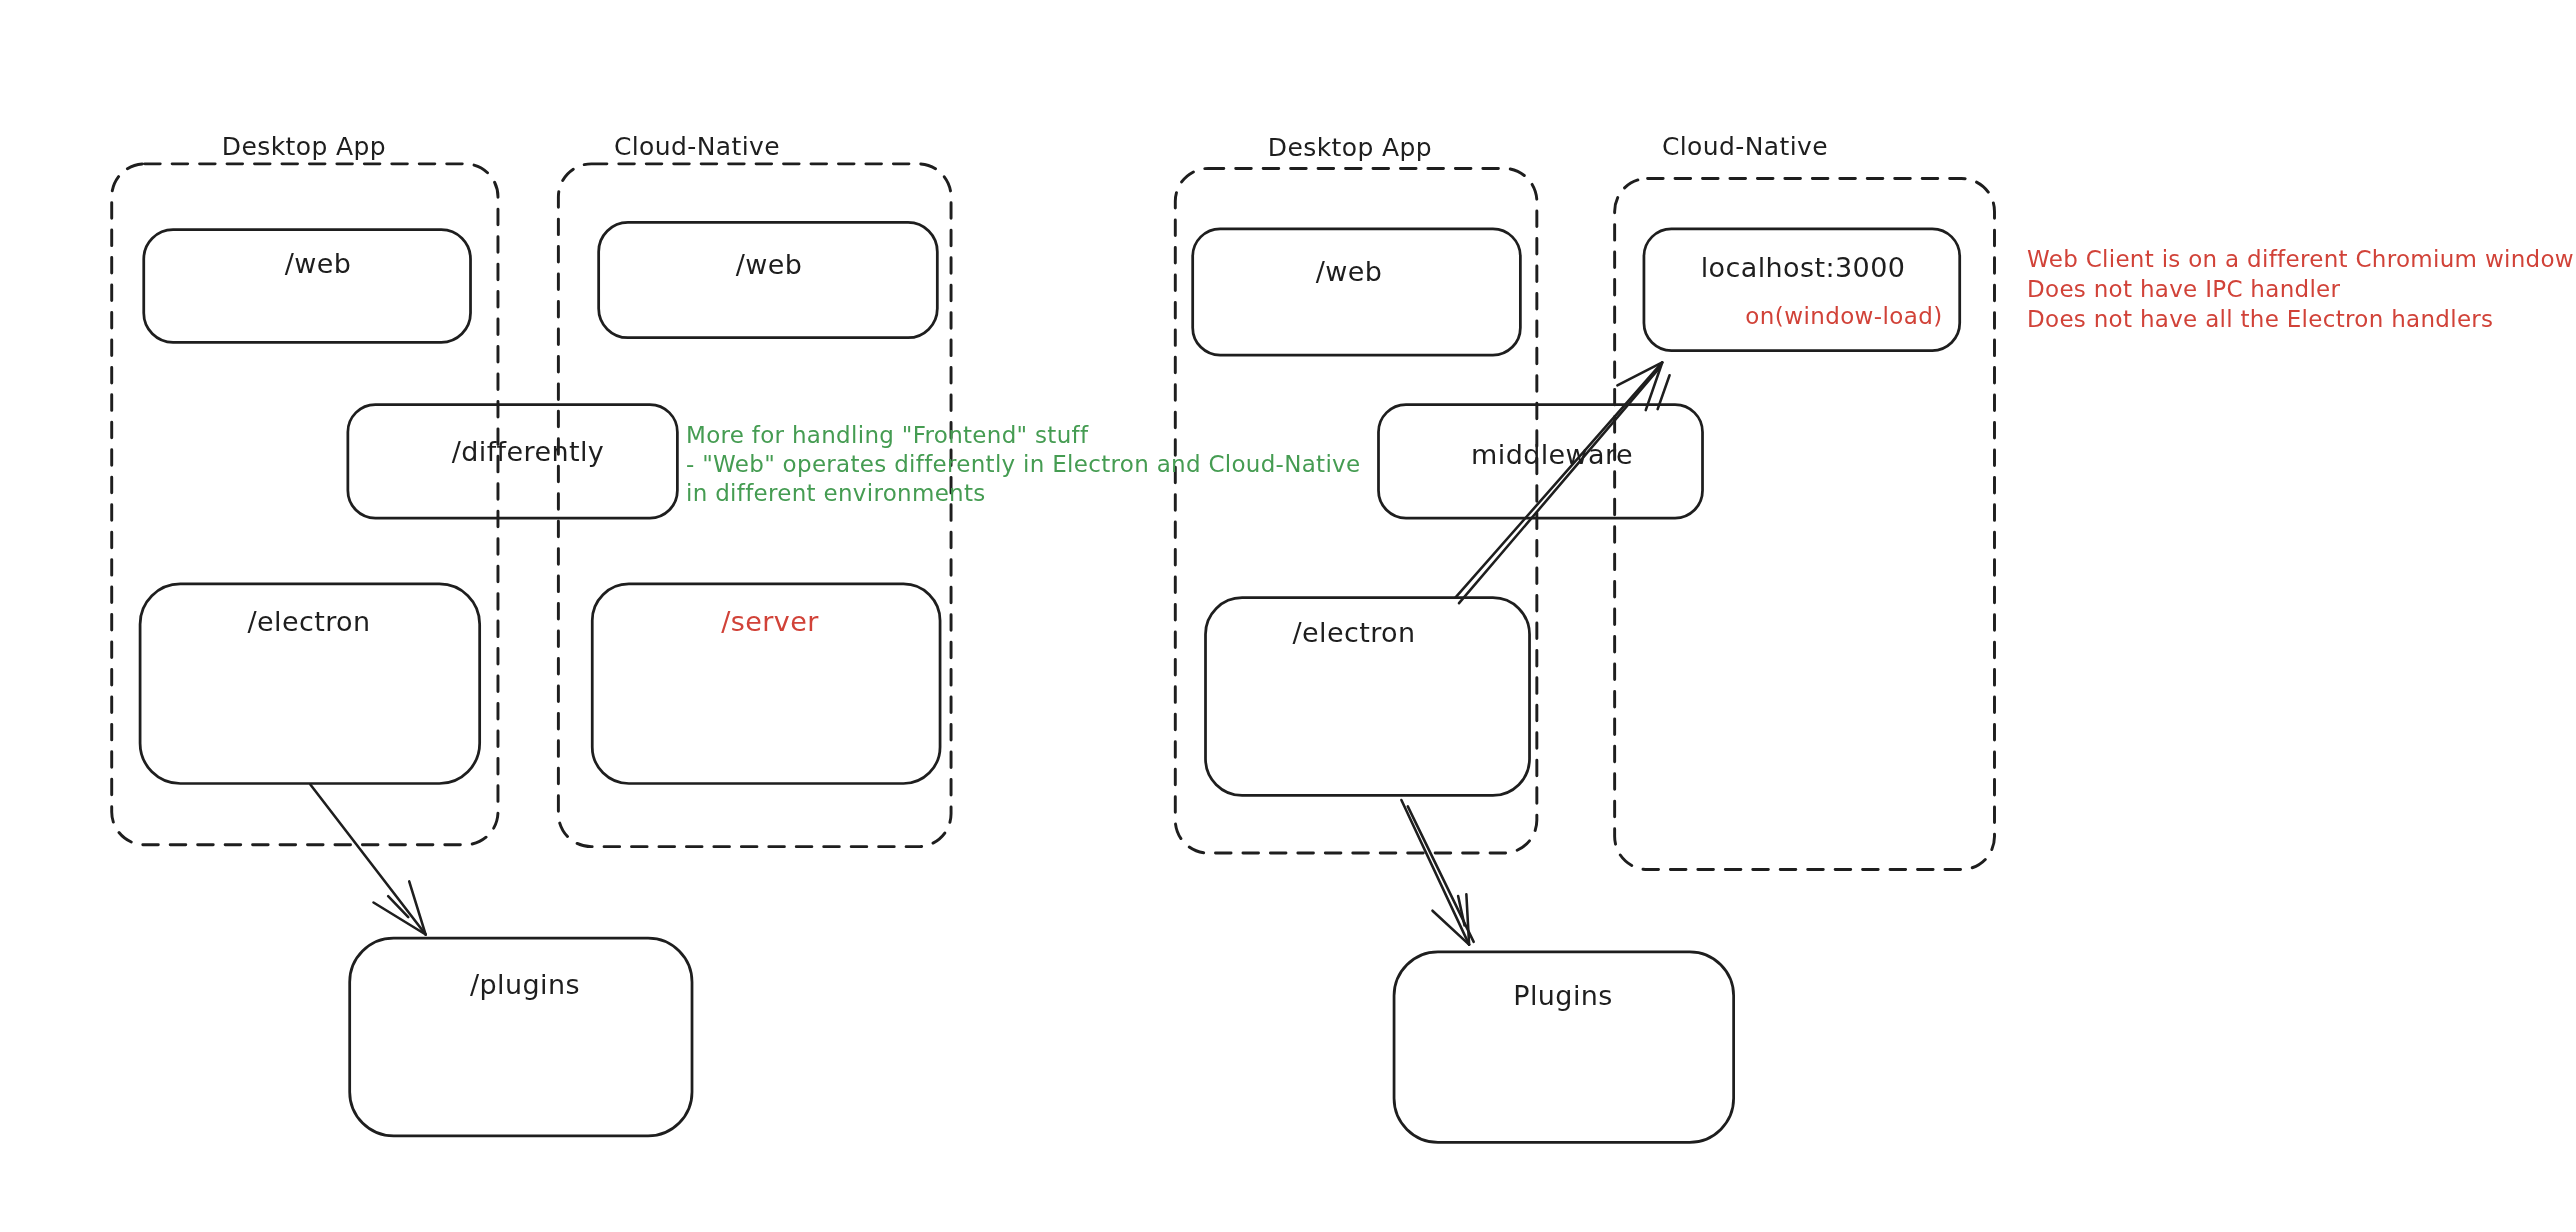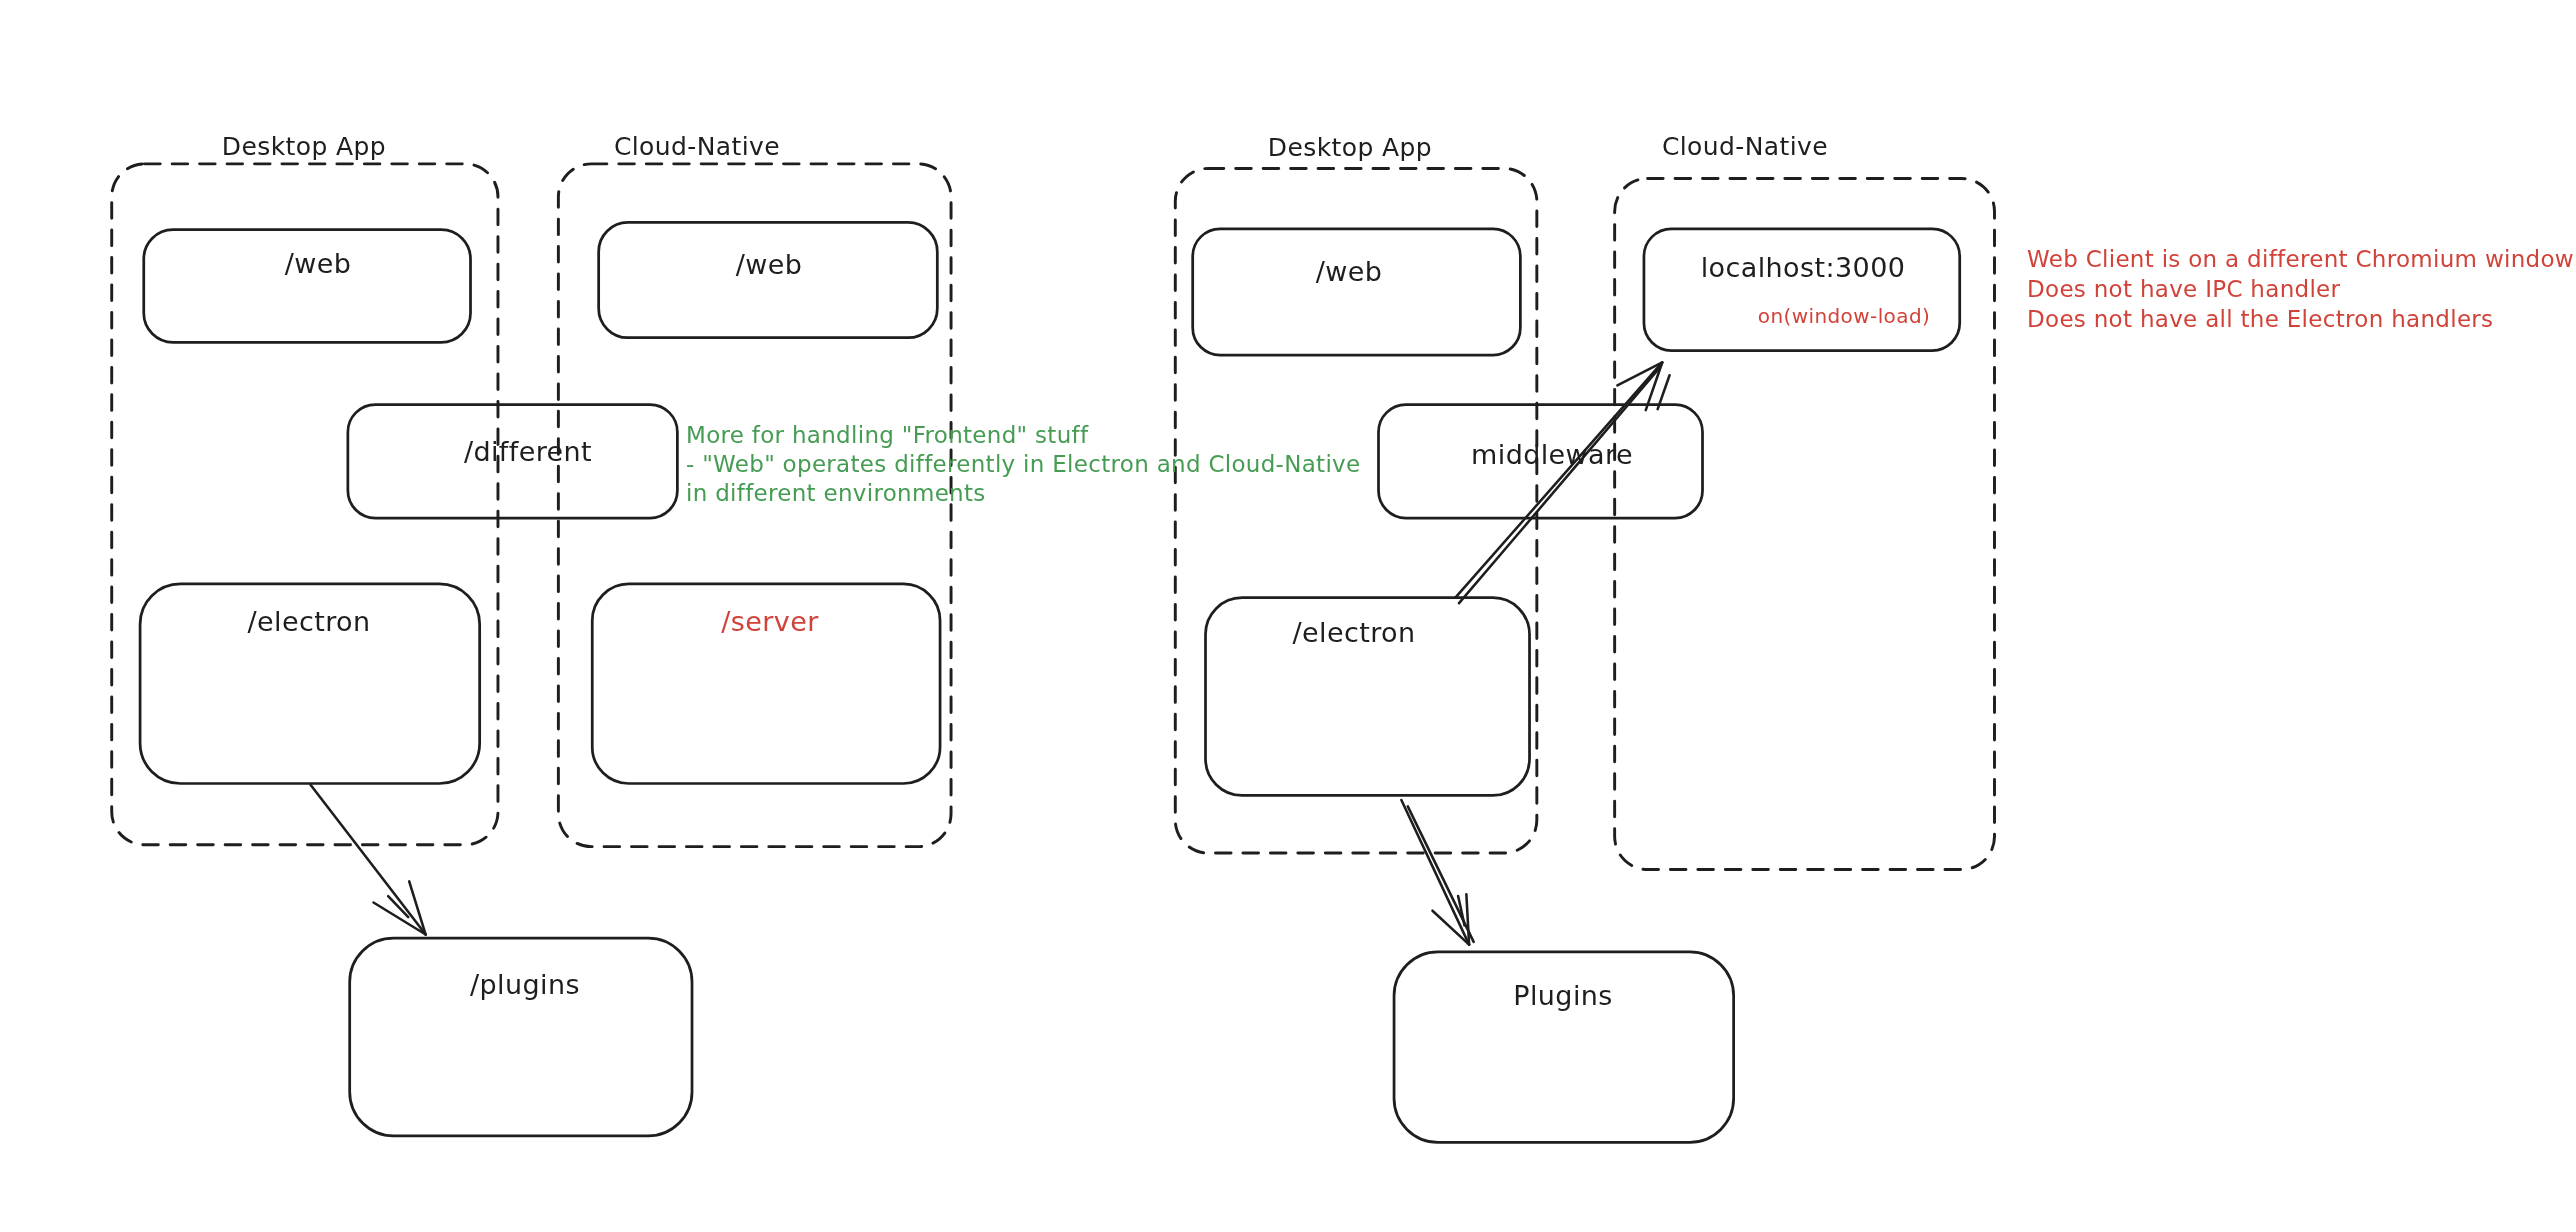--- a/index.html
+++ b/index.html
@@ -80,37 +80,37 @@
       <path d="M1571,1032 L1531,995"></path>
       <path d="M1559,979 L1566,1011"></path>
     </g>
   </svg>
 
   <div class="lbl hdr" style="left:273px;top:146px">Desktop App</div>
   <div class="lbl hdr" style="left:666px;top:146px">Cloud-Native</div>
 
   <div class="lbl" style="left:287px;top:263px">/web</div>
   <div class="lbl" style="left:738px;top:264px">/web</div>
-  <div class="lbl" style="left:497px;top:451px">/different</div>
+  <div class="lbl" style="left:497px;top:451px">/differently</div>
   <div class="lbl" style="left:278px;top:621px">/electron</div>
   <div class="lbl red" style="left:739px;top:621px">/server</div>
   <div class="lbl" style="left:494px;top:984px">/plugins</div>
 
   <div class="ann ann-green" style="left:655px;top:421px">
     <div>More for handling "Frontend" stuff</div>
     <div>- "Web" operates differently in Electron and Cloud-Native</div>
     <div>in different environments</div>
   </div>
 
   <div class="lbl hdr" style="left:1319px;top:147px">Desktop App</div>
   <div class="lbl hdr" style="left:1714px;top:146px">Cloud-Native</div>
 
   <div class="lbl" style="left:1318px;top:271px">/web</div>
   <div class="lbl" style="left:1772px;top:267px">localhost:3000</div>
-  <div class="lbl red" style="left:1813px;top:316px;font-size:20px">on(window-load)</div>
+  <div class="lbl red" style="left:1813px;top:316px;font-size:23px">on(window-load)</div>
   <div class="lbl" style="left:1521px;top:454px">middleware</div>
   <div class="lbl" style="left:1323px;top:632px">/electron</div>
   <div class="lbl" style="left:1532px;top:995px">Plugins</div>
 
   <div class="ann ann-red" style="left:1996px;top:244px">
     <div>Web Client is on a different Chromium window</div>
     <div>Does not have IPC handler</div>
     <div>Does not have all the Electron handlers</div>
   </div>
 

